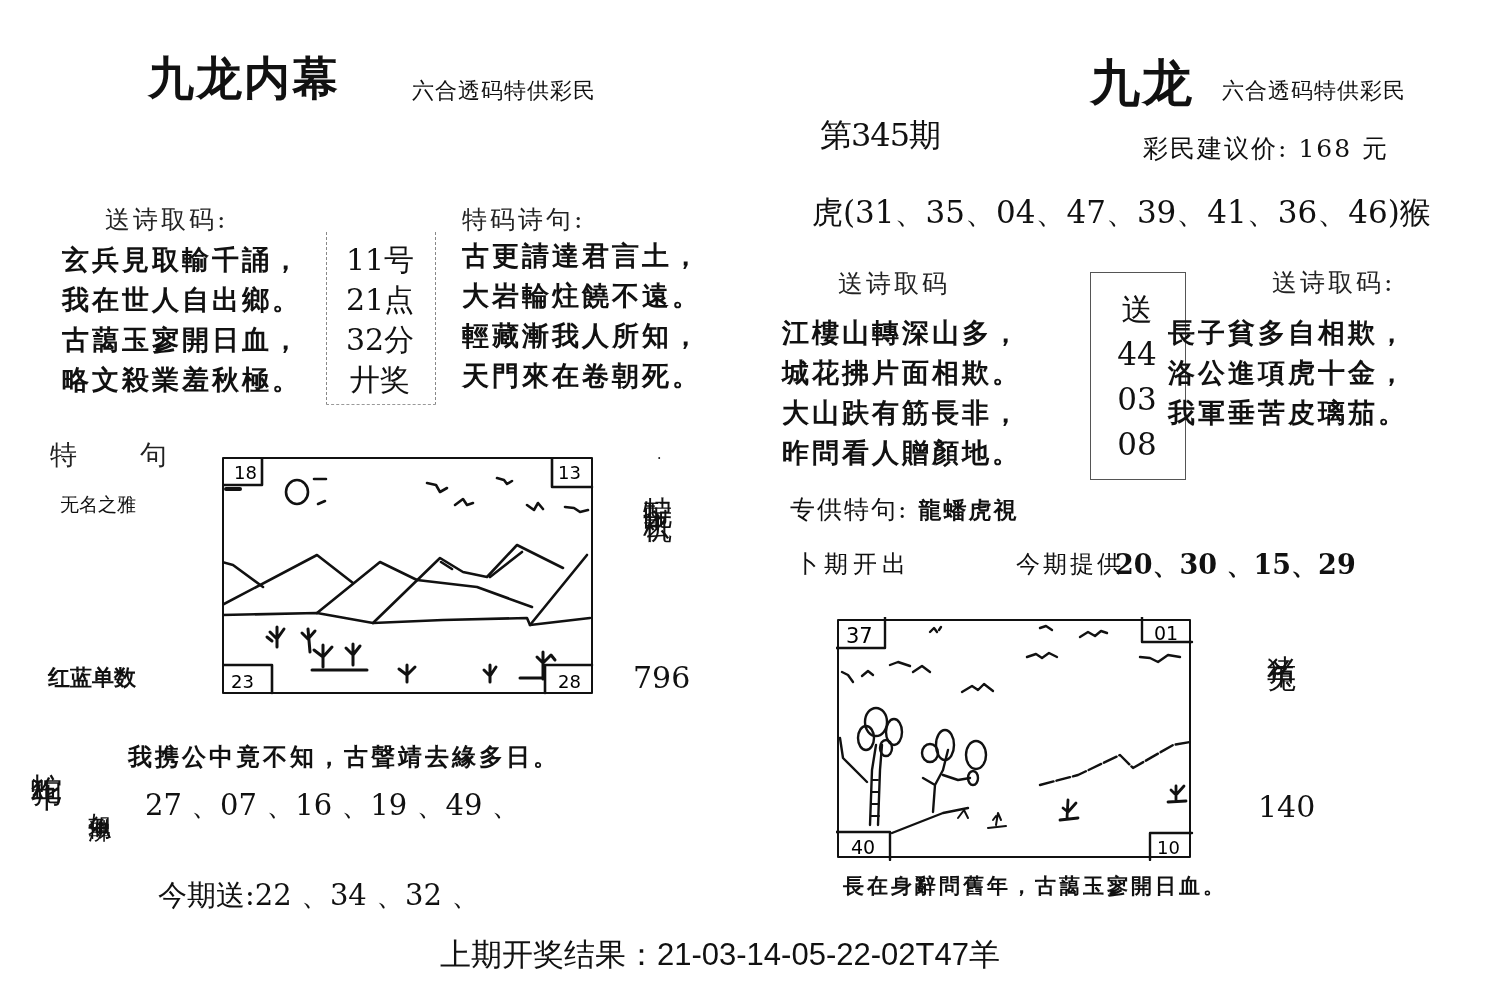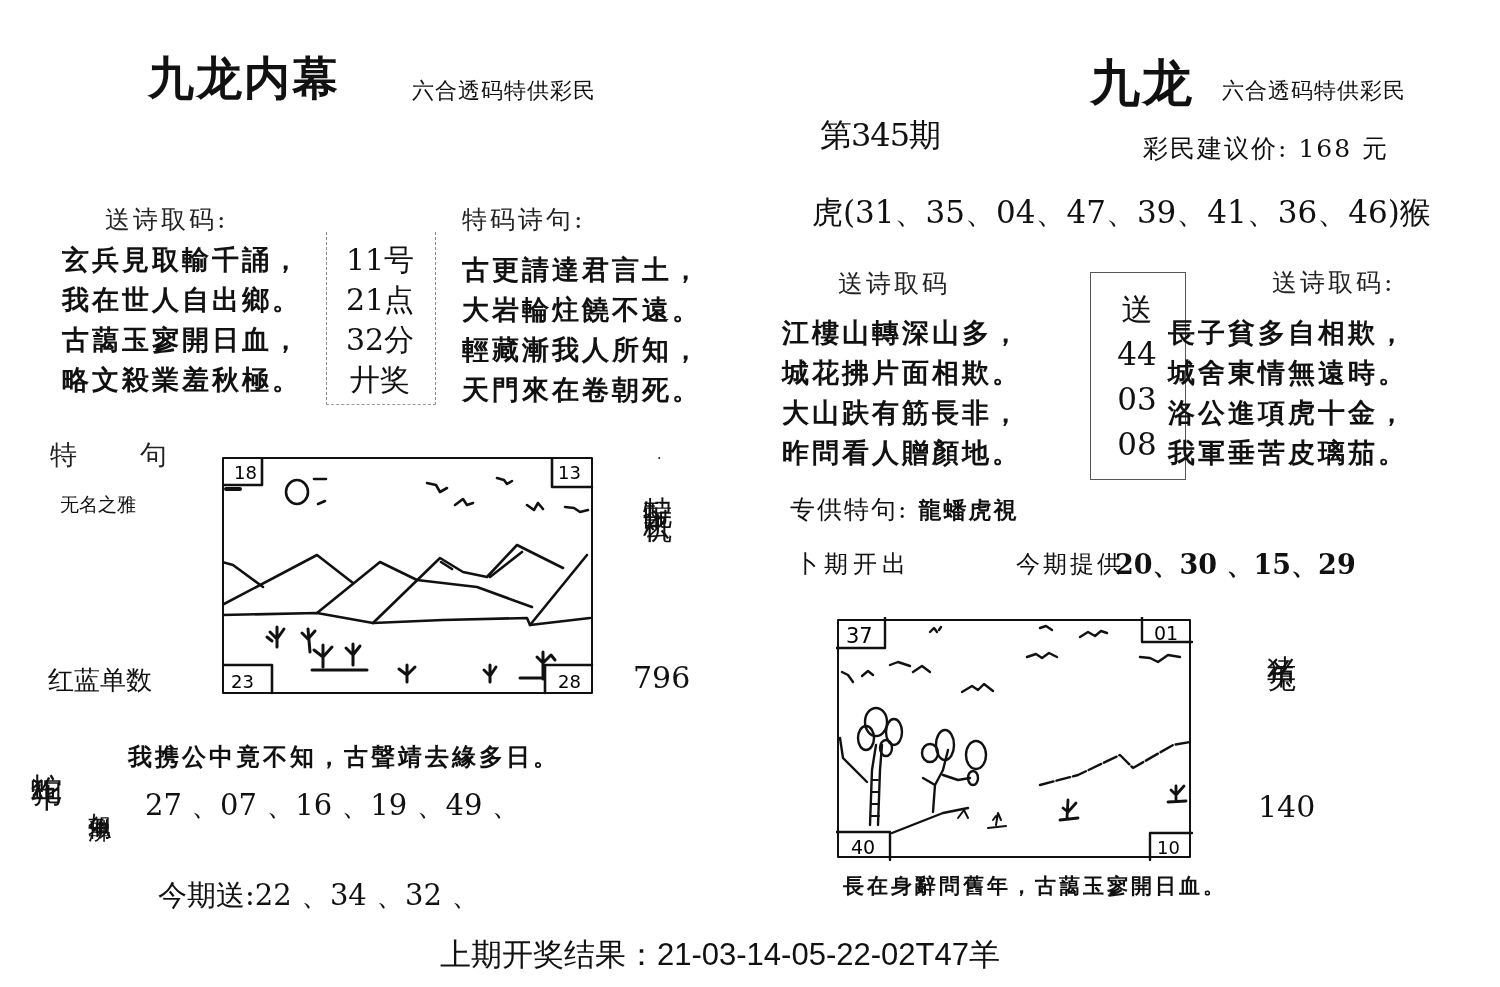--- a/index.html
+++ b/index.html
@@ -34,30 +34,30 @@
 
 <div class="dashed-box" style="left:326px; top:232px; width:108px; height:172px;"></div>
 <div class="abs numbox" style="left:326px; top:240px; width:108px;">
   <div>11号</div>
   <div>21点</div>
   <div>32分</div>
   <div>廾奖</div>
 </div>
 
 <div class="abs heading" style="left:462px; top:203px;">特码诗句:</div>
-<div class="abs poem" style="left:462px; top:252px;font-family:Liberation Mono, monospace;">
+<div class="abs poem" style="left:462px; top:236px;">
   <div>古更請達君言土，</div>
   <div>大岩輪炷饒不遠。</div>
   <div>輕藏漸我人所知，</div>
   <div>天門來在卷朝死。</div>
 </div>
 
 <div class="abs heading" style="left:50px; top:437px; font-size:27px;">特　　句</div>
 <div class="abs" style="left:60px; top:492px; font-size:19px;">无名之雅</div>
-<div class="abs" style="left:48px; top:663px; font-size:26px; font-weight:normal;">红蓝单数</div>
+<div class="abs" style="left:48px; top:663px; font-size:22px; font-weight:bold;">红蓝单数</div>
 
 <div class="frame" style="left:222px; top:457px;">
   <svg width="372" height="238" viewBox="0 0 372 238">
     <g fill="none" stroke="#111" stroke-width="2.6" stroke-linecap="round" stroke-linejoin="round">
       <rect x="1" y="1" width="369" height="235" stroke-width="2"></rect>
 
       <path d="M1 28 L40 28 L40 1"></path>
       <path d="M330 1 L330 30 L370 30"></path>
       <path d="M1 208 L50 208 L50 236"></path>
       <path d="M323 236 L323 208 L370 208"></path>
@@ -134,21 +134,20 @@
 <div class="abs numbox" style="left:1090px; top:287px; width:94px; line-height:45px; font-size:31px;">
   <div>送</div>
   <div>44</div>
   <div>03</div>
   <div>08</div>
 </div>
 
 <div class="abs heading" style="left:1272px; top:266px;">送诗取码:</div>
 <div class="abs poem" style="left:1168px; top:313px;">
   <div>長子貧多自相欺，</div>
-  <div>城舍東情無遠時。</div>
   <div>洛公進項虎十金，</div>
   <div>我軍垂苦皮璃茄。</div>
 </div>
 
 <div class="abs" style="left:790px; top:493px; font-size:25px; letter-spacing:2px;">
   <span>专供特句:</span>
   <span class="brush" style="font-size:23px;">龍蟠虎視</span>
 </div>
 <div class="abs" style="left:795px; top:548px; font-size:24px; letter-spacing:5px;">卜期开出</div>
 <div class="abs" style="left:968px; top:548px; font-size:24px; letter-spacing:3px;margin-left:48px;">今期提供</div>

